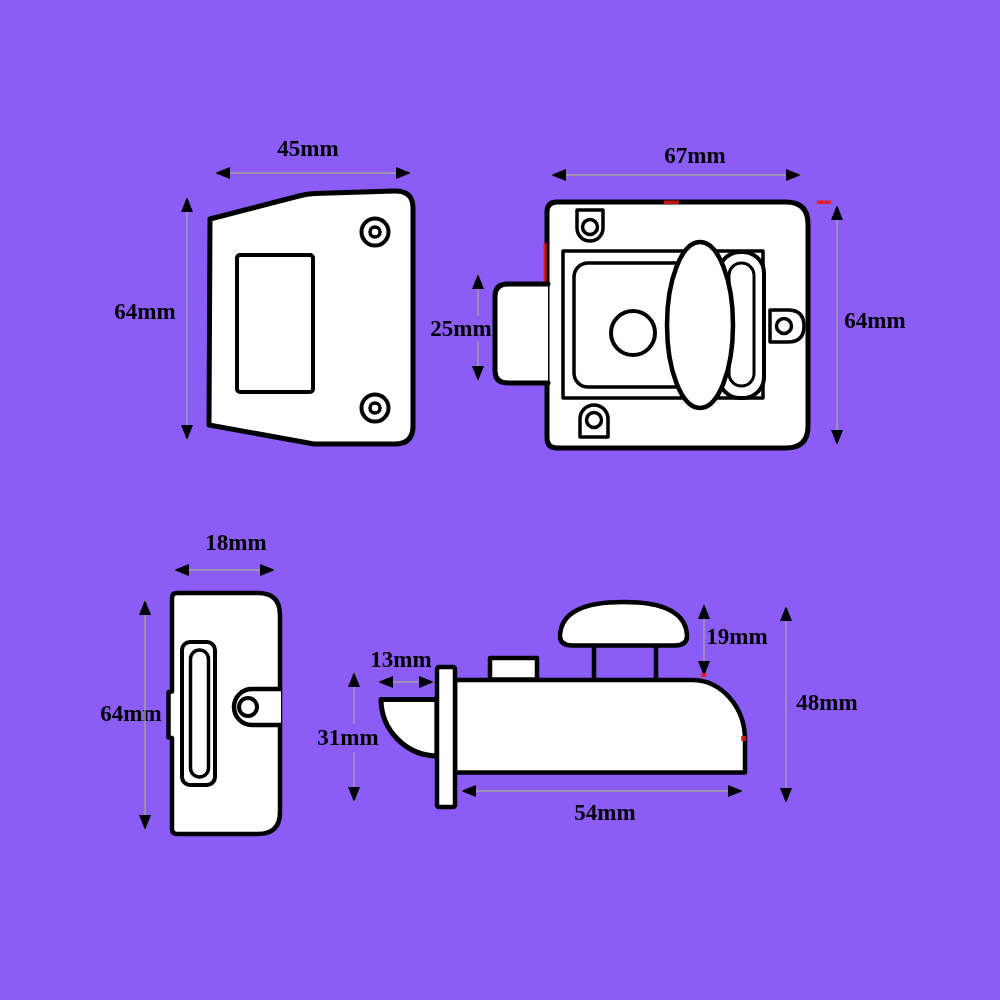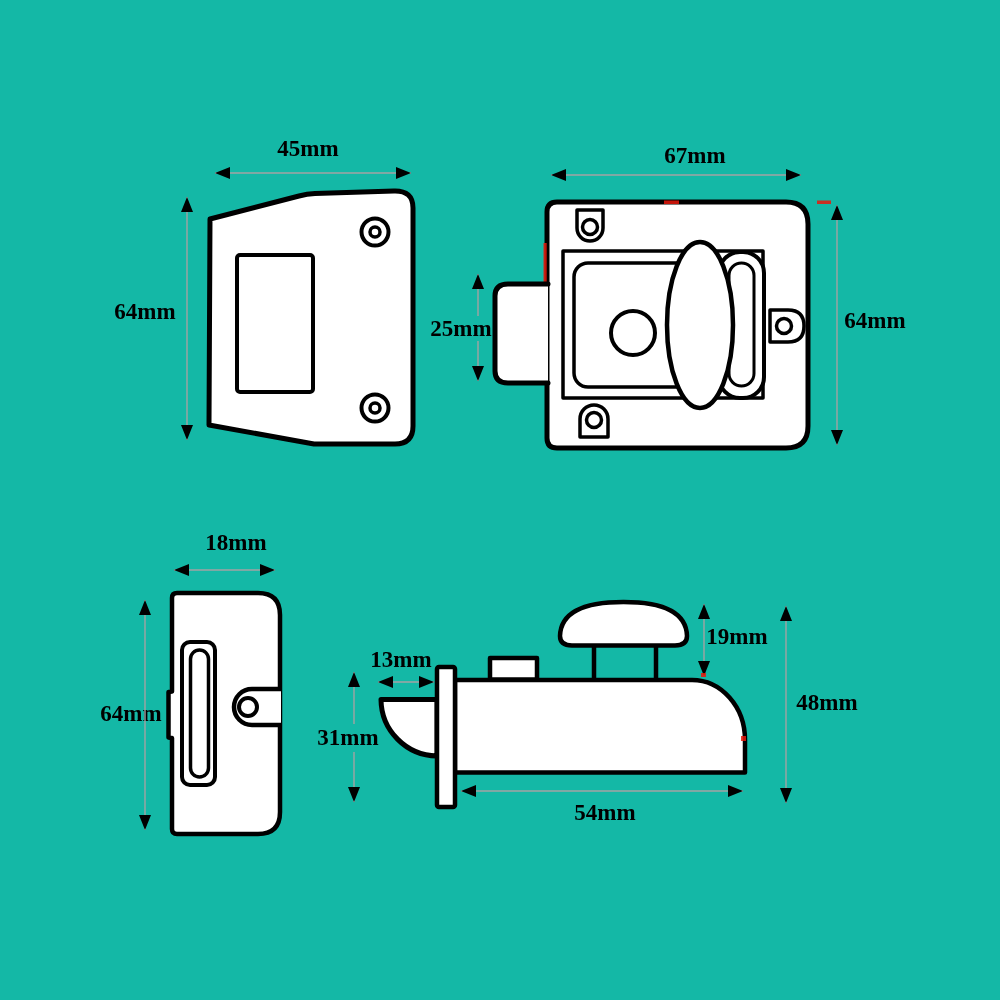--- a/index.html
+++ b/index.html
@@ -1,17 +1,17 @@
 <!DOCTYPE html>
 <html><head>
 <meta charset="utf-8">
 <style>
   html,body{margin:0;padding:0;background:#ffffff;}
   .canvas{
-    width:1000px;height:1000px;background:#14b8a6;position:relative;overflow:hidden;
+    width:1000px;height:1000px;background:#8b5cf6;position:relative;overflow:hidden;
     font-family:"Liberation Serif", serif;
   }
   svg{display:block;}
   .outline{fill:#ffffff;stroke:#000000;stroke-width:5;stroke-linejoin:round;stroke-linecap:round;}
   .outline-mid{fill:#ffffff;stroke:#000000;stroke-width:4.5;stroke-linejoin:round;stroke-linecap:round;}
   .outline-thin{fill:#ffffff;stroke:#000000;stroke-width:3.5;stroke-linejoin:round;}
   .detail{fill:none;stroke:#000000;stroke-width:4;stroke-linejoin:round;stroke-linecap:round;}
   .detail-fill{fill:#ffffff;stroke:#000000;stroke-width:4;stroke-linejoin:round;}
   .dimline{stroke:#a3a3a3;stroke-width:1.4;fill:none;}
   .dimtext{font-family:"Liberation Serif", serif;font-weight:bold;font-size:23px;fill:#000000;text-anchor:middle;}

